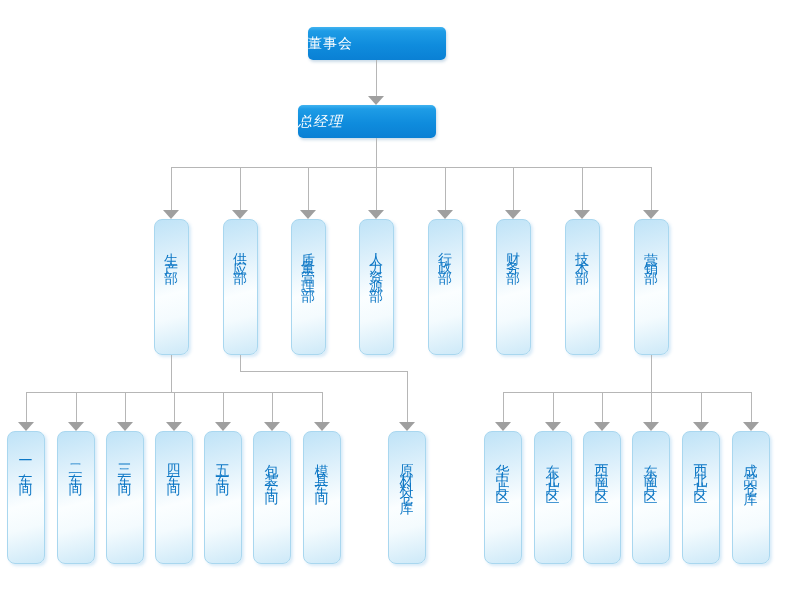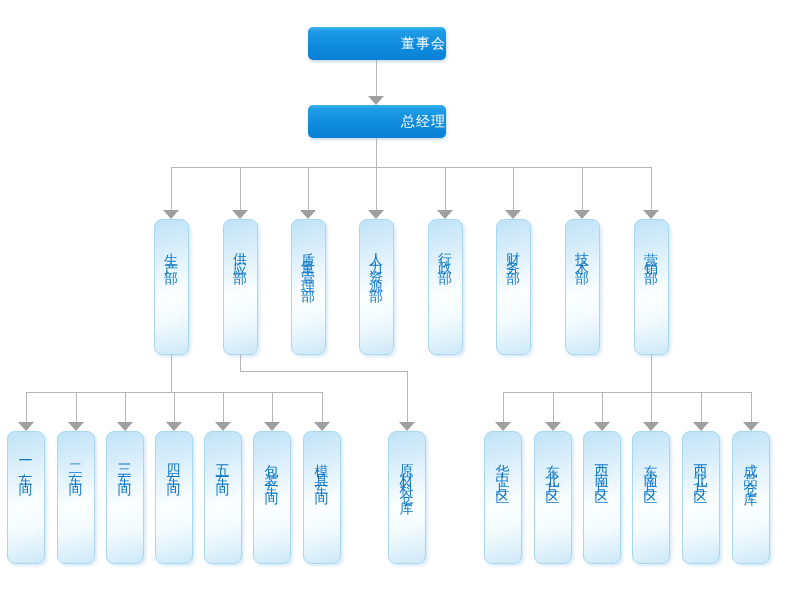--- a/index.html
+++ b/index.html
@@ -4,21 +4,21 @@
 <style>
   html,body{margin:0;padding:0;background:#ffffff;}
   body{font-family:"DejaVu Sans","Liberation Sans",sans-serif;}
   .canvas{position:relative;width:786px;height:592px;background:#ffffff;overflow:hidden;}
 
   
   .exec{
     position:absolute;width:138px;height:33px;border-radius:5px;
     background:linear-gradient(180deg,#41b3f0 0%,#1e9ce6 12%,#0f8cdd 55%,#0a80d4 100%);
     box-shadow:1px 2px 3px rgba(140,175,205,0.45);
-    display:flex;align-items:center;justify-content:flex-end;
+    display:flex;align-items:center;justify-content:flex-start;
     color:#ffffff;font-size:14px;letter-spacing:1px;
   }
 
   
   .pill{
     position:absolute;width:35px;box-sizing:border-box;
     border:1px solid #a9d7ef;border-radius:8px;
     background:linear-gradient(165deg,#bfe3f7 0%,#ddf0fb 28%,#fbfeff 55%,#f4fbfe 72%,#cde9f8 100%);
     box-shadow:2px 2px 3px rgba(170,210,240,0.45);
     display:flex;justify-content:center;align-items:flex-start;
@@ -43,21 +43,21 @@
 
 <div class="canvas">
 
   <div class="exec" style="left:308px;top:27px;">
     <span>董事会</span>
   </div>
 
   <div class="vl" style="left:376px;top:60px;height:36px;"></div>
   <div class="ah" style="left:368px;top:96px;"></div>
 
-  <div class="exec" style="left:308px;top:105px;">
+  <div class="exec" style="left:298px;top:105px;font-style:italic;">
     <span>总经理</span>
   </div>
 
   <div class="vl" style="left:376px;top:138px;height:29px;"></div>
   <div class="hl" style="left:171px;top:167px;width:480px;"></div>
 
   <div class="vl" style="left:171px;top:167px;height:43px;"></div>
   <div class="vl" style="left:240px;top:167px;height:43px;"></div>
   <div class="vl" style="left:308px;top:167px;height:43px;"></div>
   <div class="vl" style="left:376px;top:167px;height:43px;"></div>

